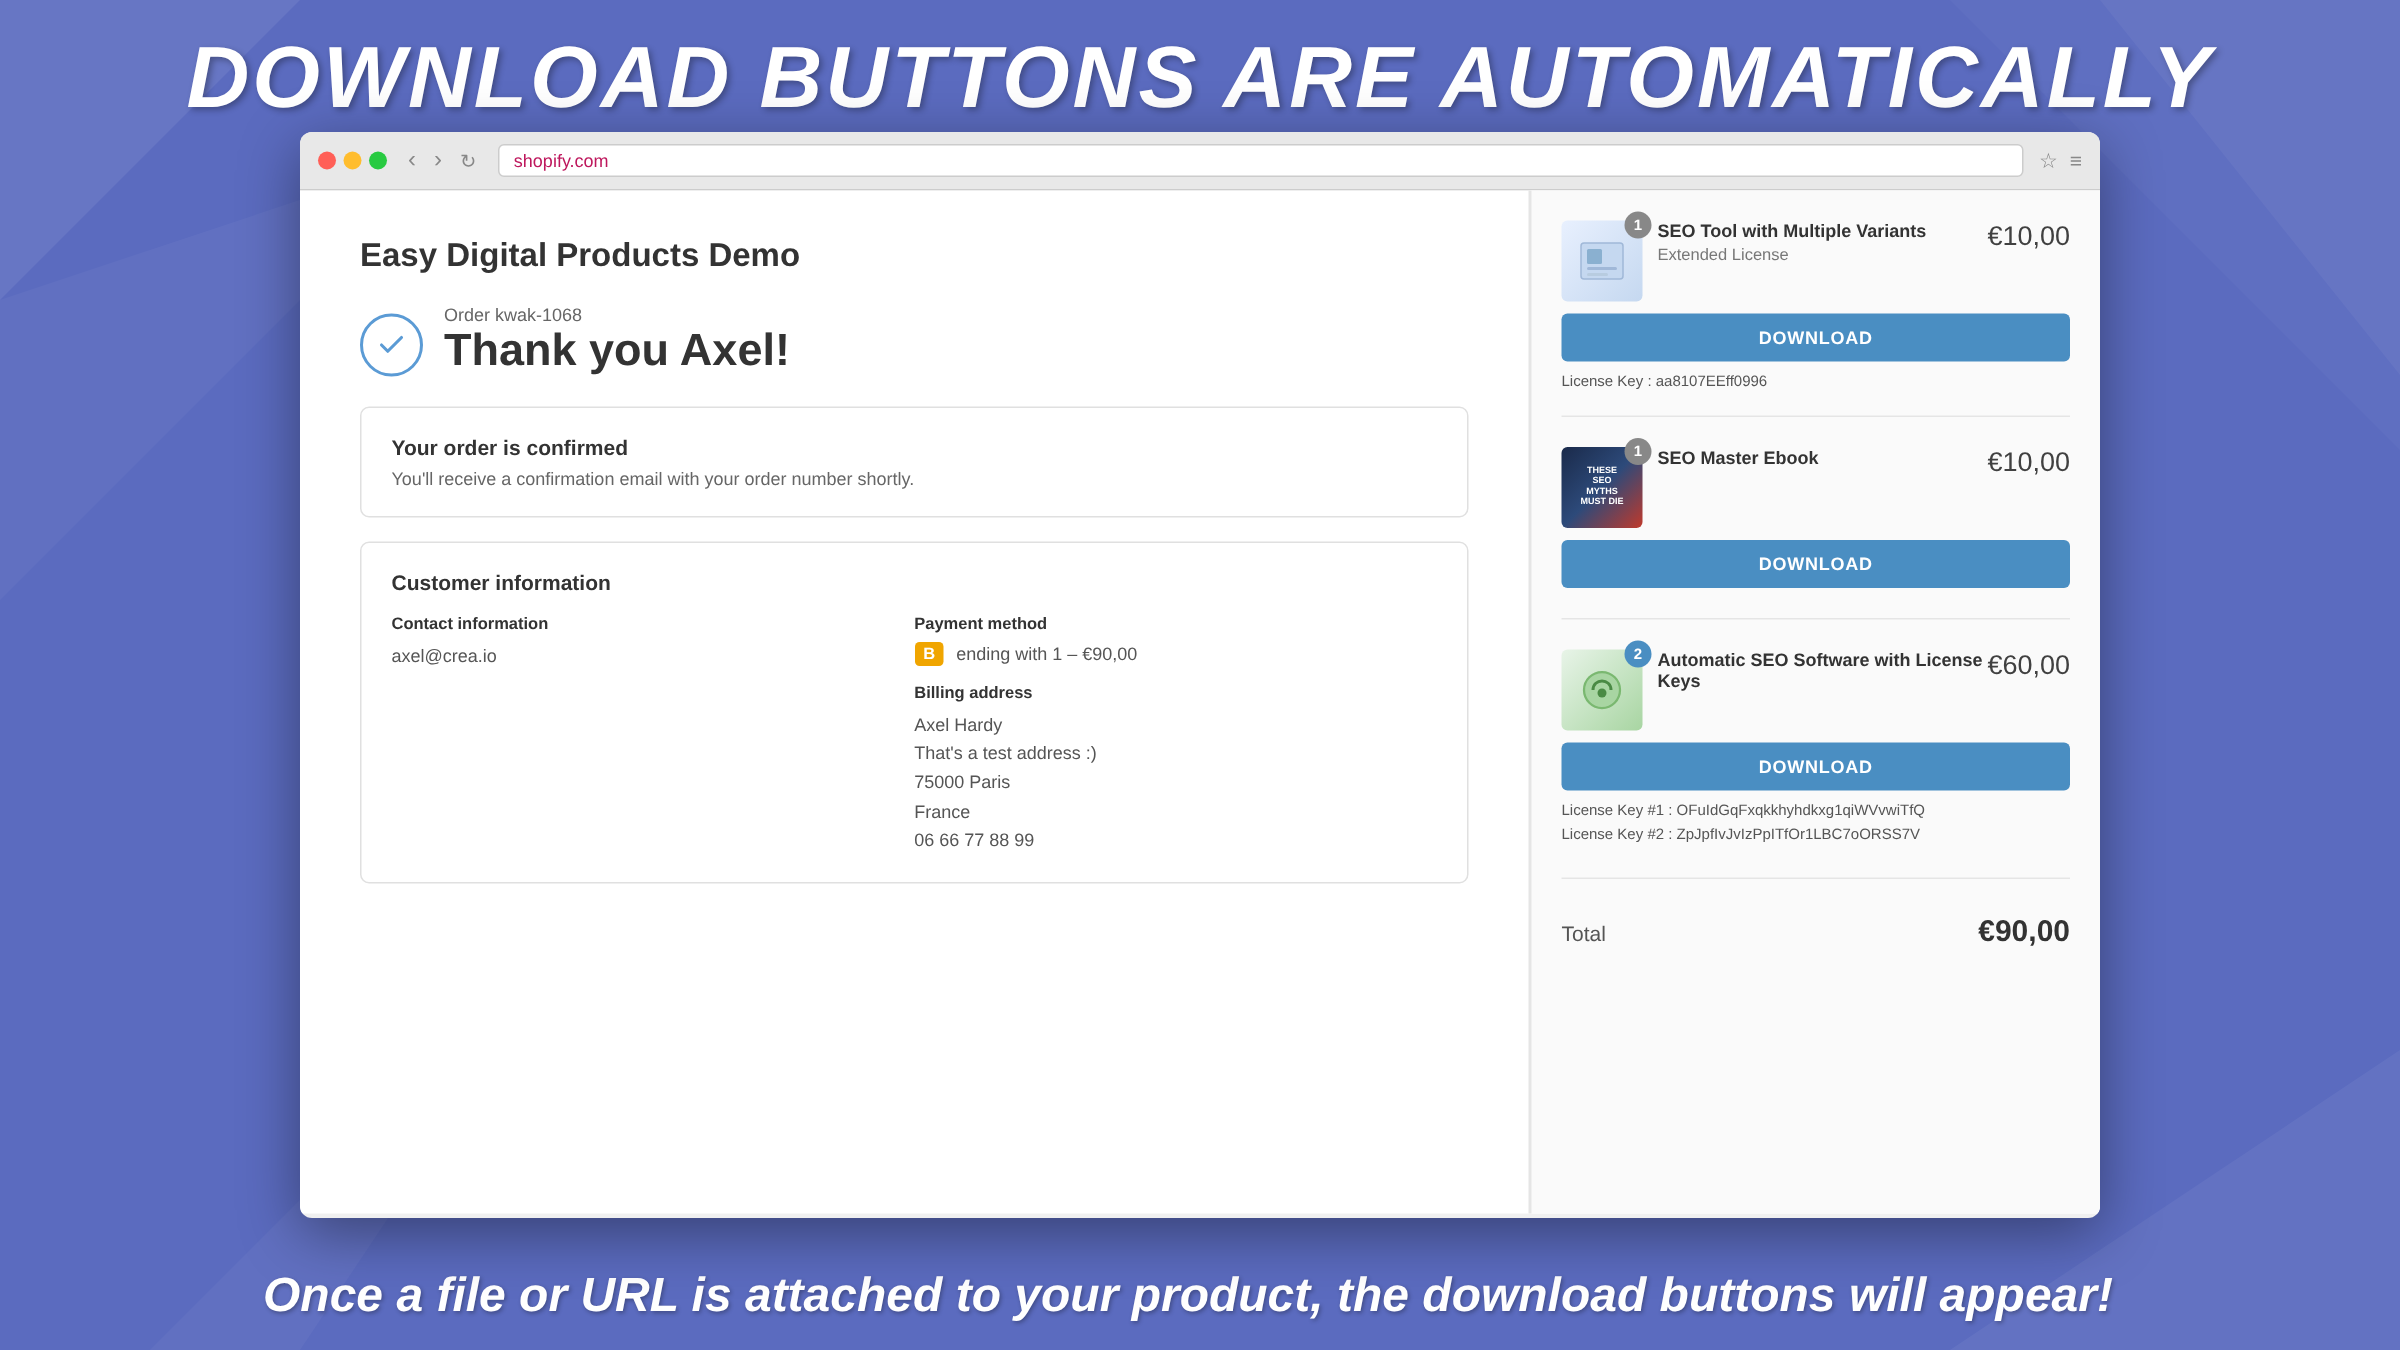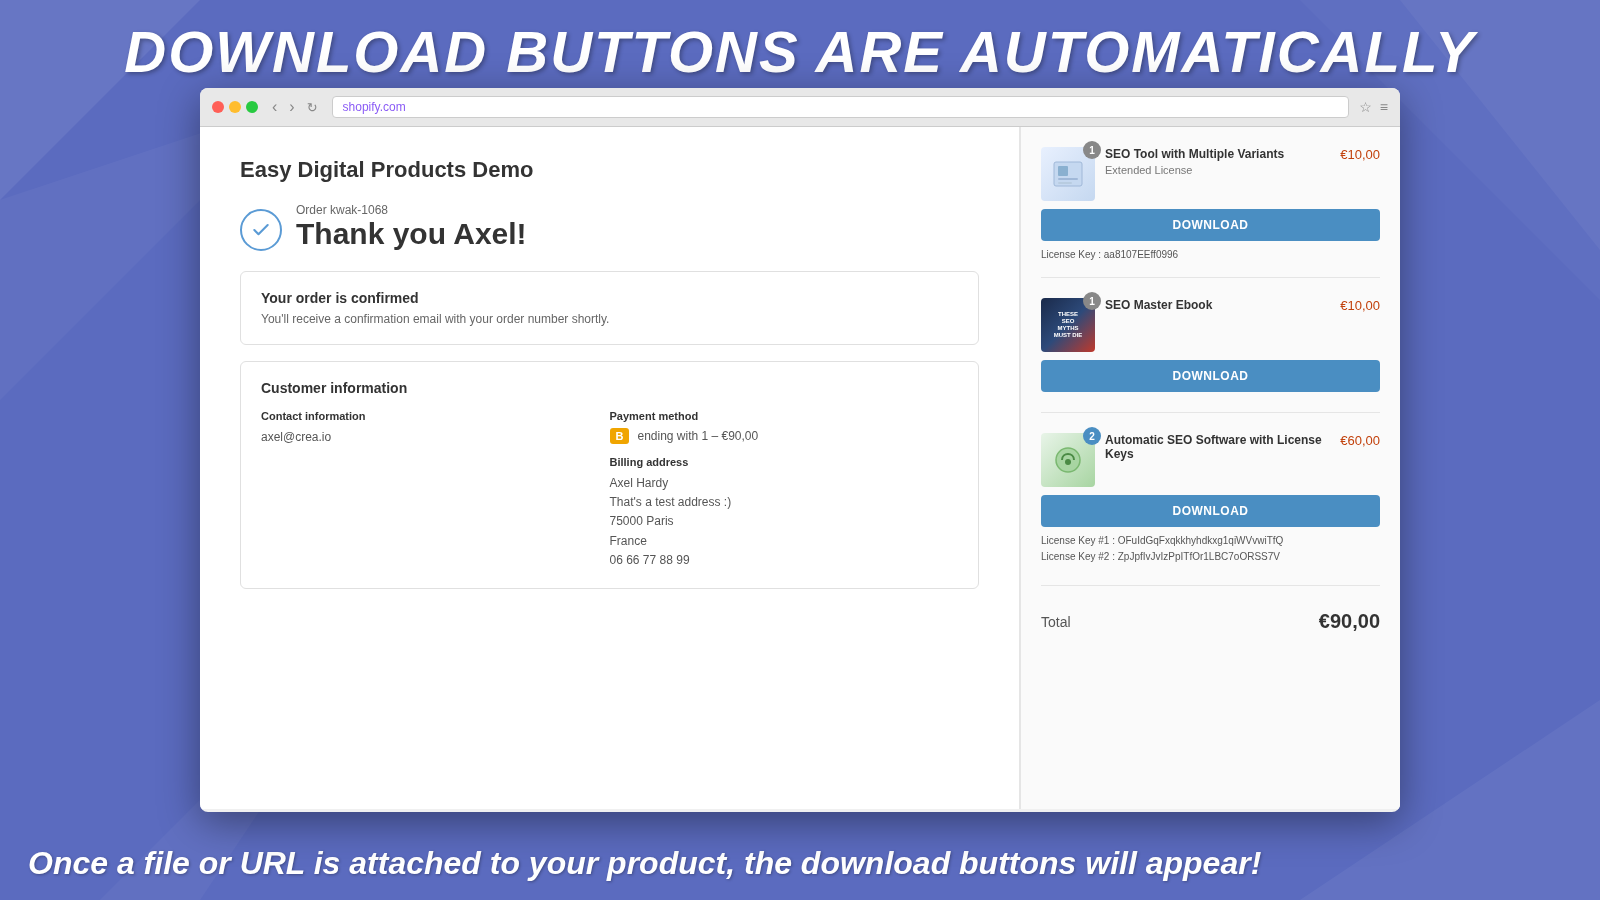--- a/index.html
+++ b/index.html
@@ -31,21 +31,21 @@
       text-shadow: 2px 2px 4px rgba(0,0,0,0.3);
     }
 
     
     .bottom-caption {
       position: absolute;
       bottom: 0;
       left: 0;
       right: 16px;
       padding: 18px 28px;
-      text-align: left;
+      text-align: center;
     }
     .bottom-caption p {
       font-size: 32px;
       font-weight: 700;
       color: #ffffff;
       font-style: italic;
       text-shadow: 1px 1px 3px rgba(0,0,0,0.3);
     }
 
     
@@ -101,21 +101,21 @@
       color: #888;
     }
 
     .address-bar {
       flex: 1;
       background: #fff;
       border: 1px solid #ccc;
       border-radius: 4px;
       padding: 3px 10px;
       font-size: 12px;
-      color: #8b5cf6;
+      color: #be185d;
     }
 
     .browser-icons {
       display: flex;
       gap: 8px;
       color: #888;
       font-size: 14px;
     }
 
     
@@ -303,23 +303,23 @@
       font-size: 12px;
       font-weight: 600;
       color: #333;
       margin-bottom: 3px;
     }
     .item-details .variant {
       font-size: 11px;
       color: #777;
     }
     .item-price {
-      font-size: 13px;
+      font-size: 18px;
       font-weight: 500;
-      color: #c2410c;
+      color: #404040;
     }
 
     .download-btn {
       background: #4a8ec2;
       color: #fff;
       border: none;
       border-radius: 4px;
       padding: 9px 0;
       width: 100%;
       font-size: 12px;

